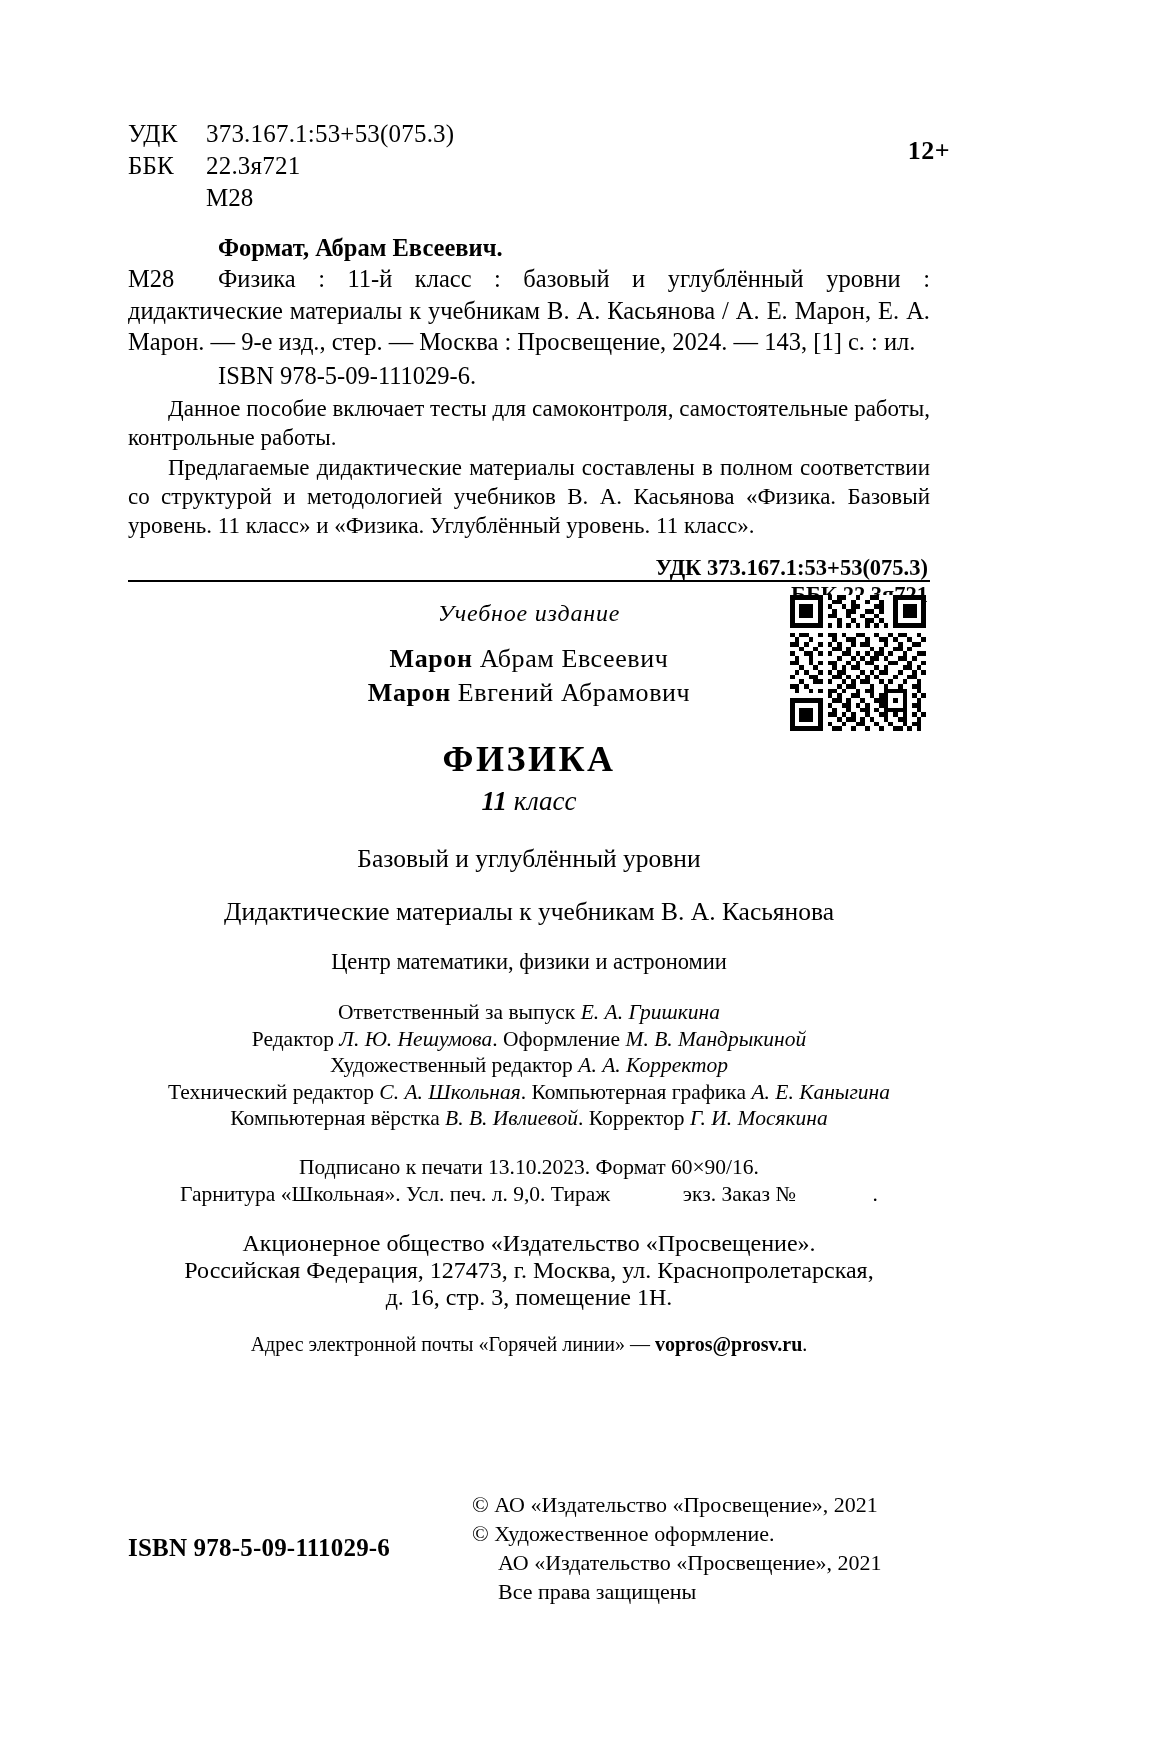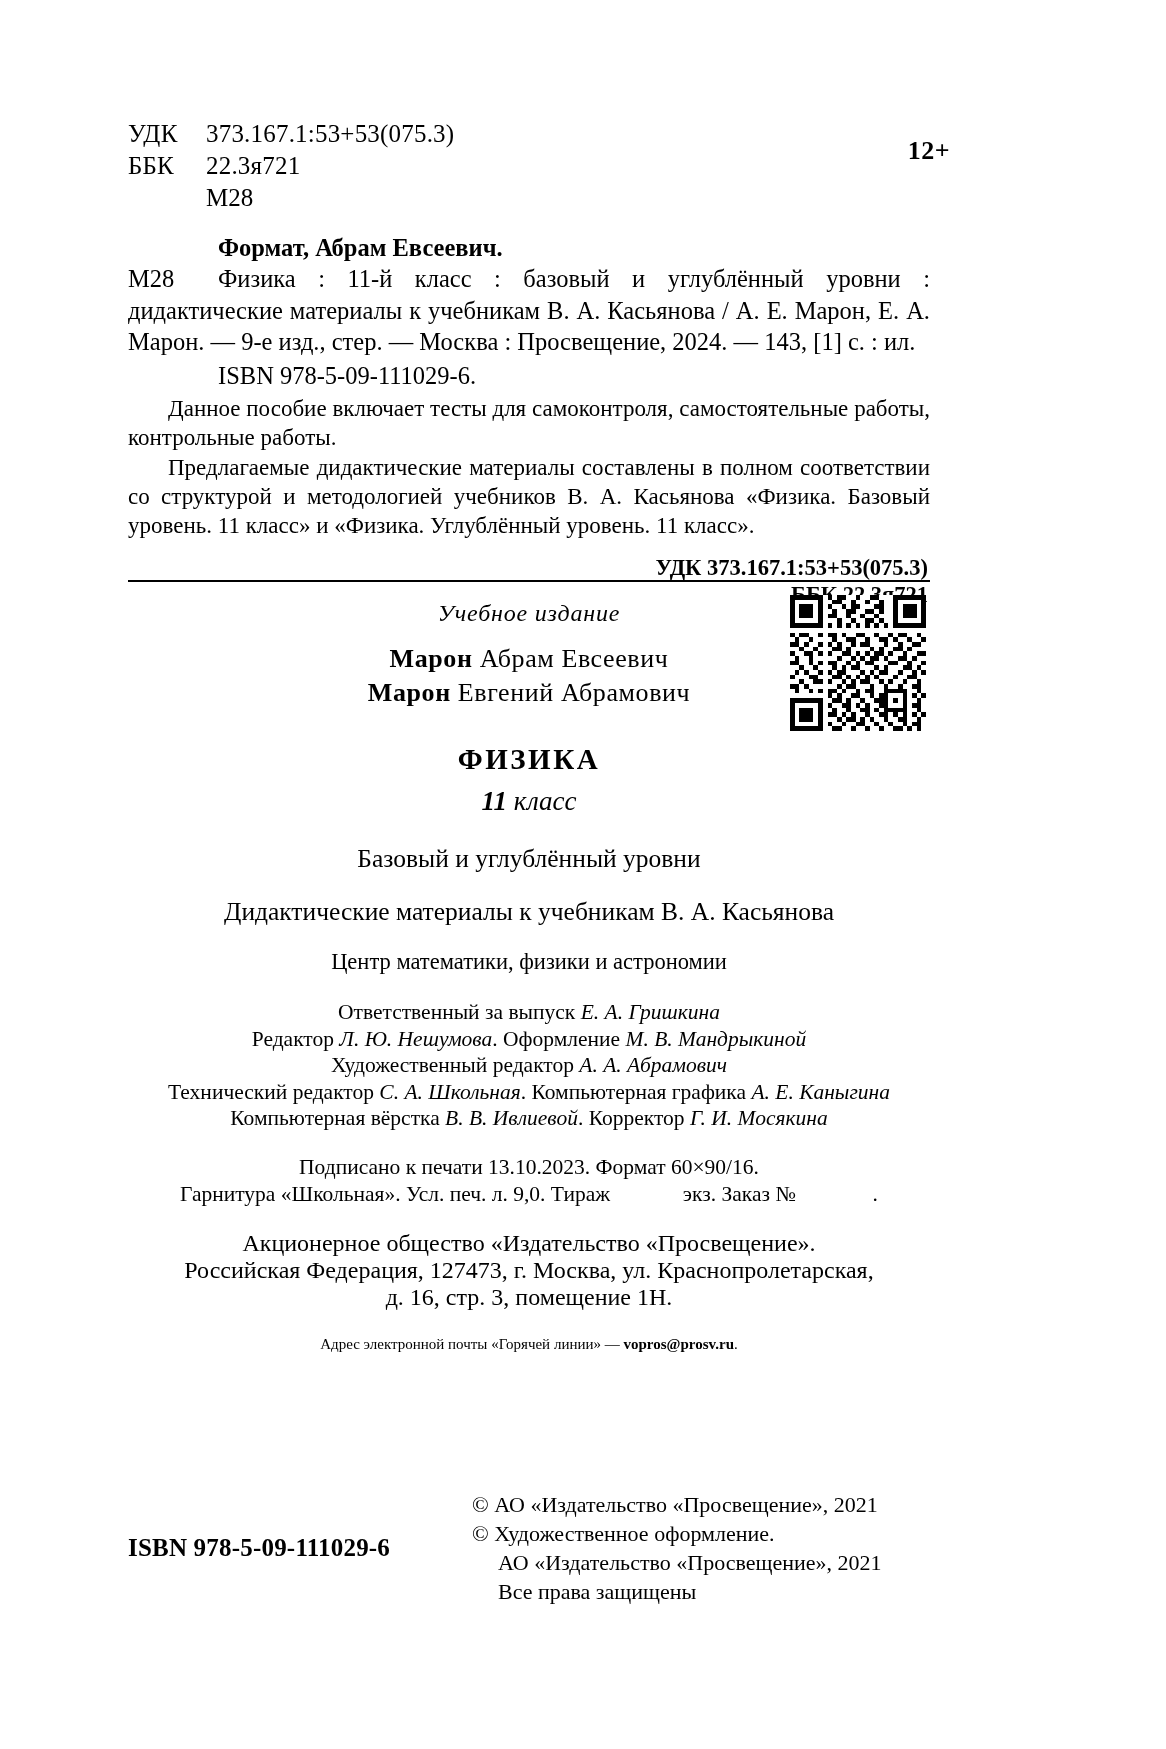--- a/index.html
+++ b/index.html
@@ -141,21 +141,21 @@
     margin-top: 14px;
     font-size: 26px;
     line-height: 34px;
     letter-spacing: 0.6px;
   }
   .imprint-authors b { font-weight: bold; }
 
   .imprint-title {
     margin-top: 30px;
     font-weight: bold;
-    font-size: 29px;
+    font-size: 36px;
     letter-spacing: 2.5px;
     line-height: 38px;
   }
   .imprint-grade {
     margin-top: 6px;
     font-size: 27px;
     line-height: 34px;
     font-style: italic;
   }
   .imprint-grade b { font-weight: bold; }
@@ -191,21 +191,21 @@
   .gap-sm { display: inline-block; width: 62px; }
   .gap-md { display: inline-block; width: 66px; }
 
   .publisher {
     margin-top: 22px;
     font-size: 24px;
     line-height: 27px;
   }
   .email-line {
     margin-top: 20px;
-    font-size: 15px;
+    font-size: 20px;
     line-height: 27px;
   }
   .email-line b { font-weight: bold; }
 
   
   .qr {
     position: absolute;
     left: 790px;
     top: 595px;
     width: 136px;
@@ -536,21 +536,21 @@
       <span>класс</span>
     </div>
 
     <div class="imprint-levels">Базовый и углублённый уровни</div>
     <div class="imprint-dm">Дидактические материалы к учебникам В. А. Касьянова</div>
     <div class="imprint-center">Центр математики, физики и астрономии</div>
 
     <div class="credits">
         <div><span>Ответственный за выпуск </span><i>Е. А. Гришкина</i></div>
         <div><span>Редактор  </span><i>Л. Ю. Нешумова</i><span>. Оформление  </span><i>М. В. Мандрыкиной</i></div>
-        <div><span>Художественный редактор  </span><i>А. А. Абрамович</i></div>
+        <div><span>Художественный редактор  </span><i>А. А. Корректор</i></div>
         <div><span>Технический редактор  </span><i>С. А. Школьная</i><span>. Компьютерная графика  </span><i>А. Е. Каныгина</i></div>
         <div><span>Компьютерная вёрстка  </span><i>В. В. Ивлиевой</i><span>. Корректор  </span><i>Г. И. Мосякина</i></div>
       </div>
 
     <div class="print-info">
       <div>Подписано к печати 13.10.2023. Формат 60×90/16.</div>
       <div>
         <span>Гарнитура «Школьная». Усл. печ. л. 9,0. Тираж</span>
         <span class="gap-sm"></span>
         <span>экз. Заказ №</span>

